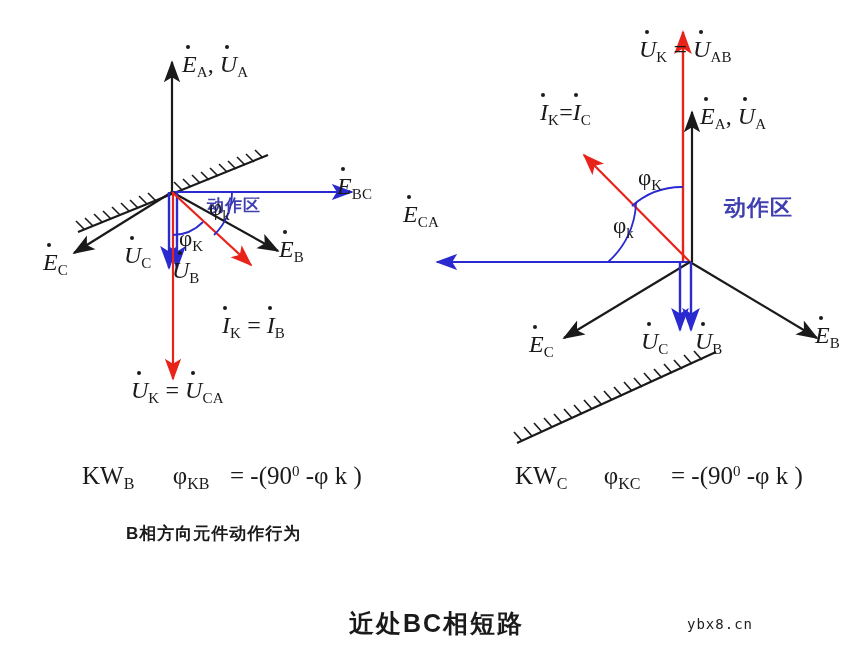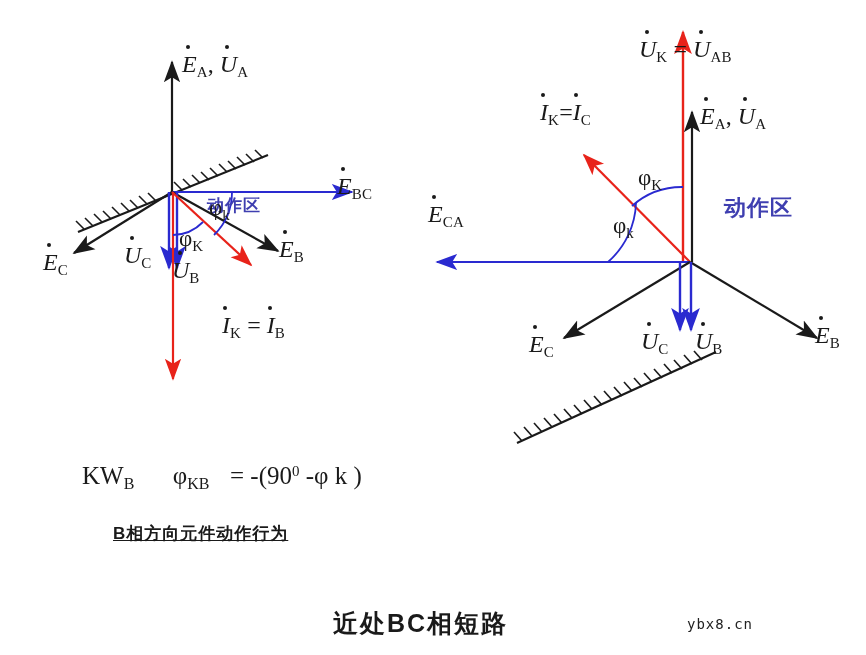--- a/index.html
+++ b/index.html
@@ -249,20 +249,23 @@
   </div>
 
   <div class="lbl phasor-label" style="left:172px; top:258px;">
     <span class="dotchar">U</span><span class="sub">B</span>
   </div>
 
   <div class="lbl phasor-label" style="left:222px; top:285px;margin-top:28px;">
     <span class="dotchar">I</span><span class="sub">K</span><span class="up">&nbsp;=&nbsp;</span><span class="dotchar">I</span><span class="sub">B</span>
   </div>
 
+  <div class="lbl phasor-label" style="left:131px; top:378px;">
+    <span class="dotchar">U</span><span class="sub">K</span><span class="up">&nbsp;=&nbsp;</span><span class="dotchar">U</span><span class="sub">CA</span>
+  </div>
 
   <div class="lbl zone-label" style="left:207px; top:180px;">动作区</div>
 
   <div class="lbl angle-label" style="left:209px; top:196px;">
     <span>φ</span><span class="sub">k</span>
   </div>
 
   <div class="lbl angle-label" style="left:179px; top:227px;">
     <span>φ</span><span class="sub">K</span>
   </div>
@@ -272,21 +275,21 @@
   </div>
 
   <div class="lbl phasor-label" style="left:700px; top:104px;">
     <span class="dotchar">E</span><span class="sub">A</span><span class="up">,&nbsp;</span><span class="dotchar">U</span><span class="sub">A</span>
   </div>
 
   <div class="lbl phasor-label" style="left:540px; top:100px;">
     <span class="dotchar">I</span><span class="sub">K</span><span class="up">=</span><span class="dotchar">I</span><span class="sub">C</span>
   </div>
 
-  <div class="lbl phasor-label" style="left:428px; top:202px;text-decoration:underline;">
+  <div class="lbl phasor-label" style="left:403px; top:202px;text-decoration:underline;">
     <span class="dotchar">E</span><span class="sub">CA</span>
   </div>
 
   <div class="lbl phasor-label" style="left:529px; top:332px;">
     <span class="dotchar">E</span><span class="sub">C</span>
   </div>
 
   <div class="lbl phasor-label" style="left:641px; top:329px;">
     <span class="dotchar">U</span><span class="sub">C</span>
   </div>
@@ -310,21 +313,28 @@
   </div>
 
   <div class="lbl formula" style="left:82px; top:463px;">
     <span>KW</span><span class="sub">B</span>
     <span style="display:inline-block;width:26px;"></span>
     <span>φ</span><span class="sub">KB</span>
     <span style="display:inline-block;width:8px;"></span>
     <span>= -(90</span><span class="sup">0</span><span> -φ k )</span>
   </div>
 
-  <div class="lbl caption" style="left:113px; top:525px;text-decoration:underline;">B相方向元件动作行为</div>
-
-
-
-  <div class="lbl main-title" style="left:333px; top:611px;">近处BC相短路</div>
+  <div class="lbl caption" style="left:126px; top:525px;">B相方向元件动作行为</div>
+
+  <div class="lbl formula" style="left:515px; top:463px;">
+    <span>KW</span><span class="sub">C</span>
+    <span style="display:inline-block;width:24px;"></span>
+    <span>φ</span><span class="sub">KC</span>
+    <span style="display:inline-block;width:18px;"></span>
+    <span>= -(90</span><span class="sup">0</span><span> -φ k )</span>
+  </div>
+
+
+  <div class="lbl main-title" style="left:349px; top:611px;">近处BC相短路</div>
 
   <div class="lbl watermark" style="left:687px; top:617px;">ybx8.cn</div>
 
 </div>
 
 </body></html>

